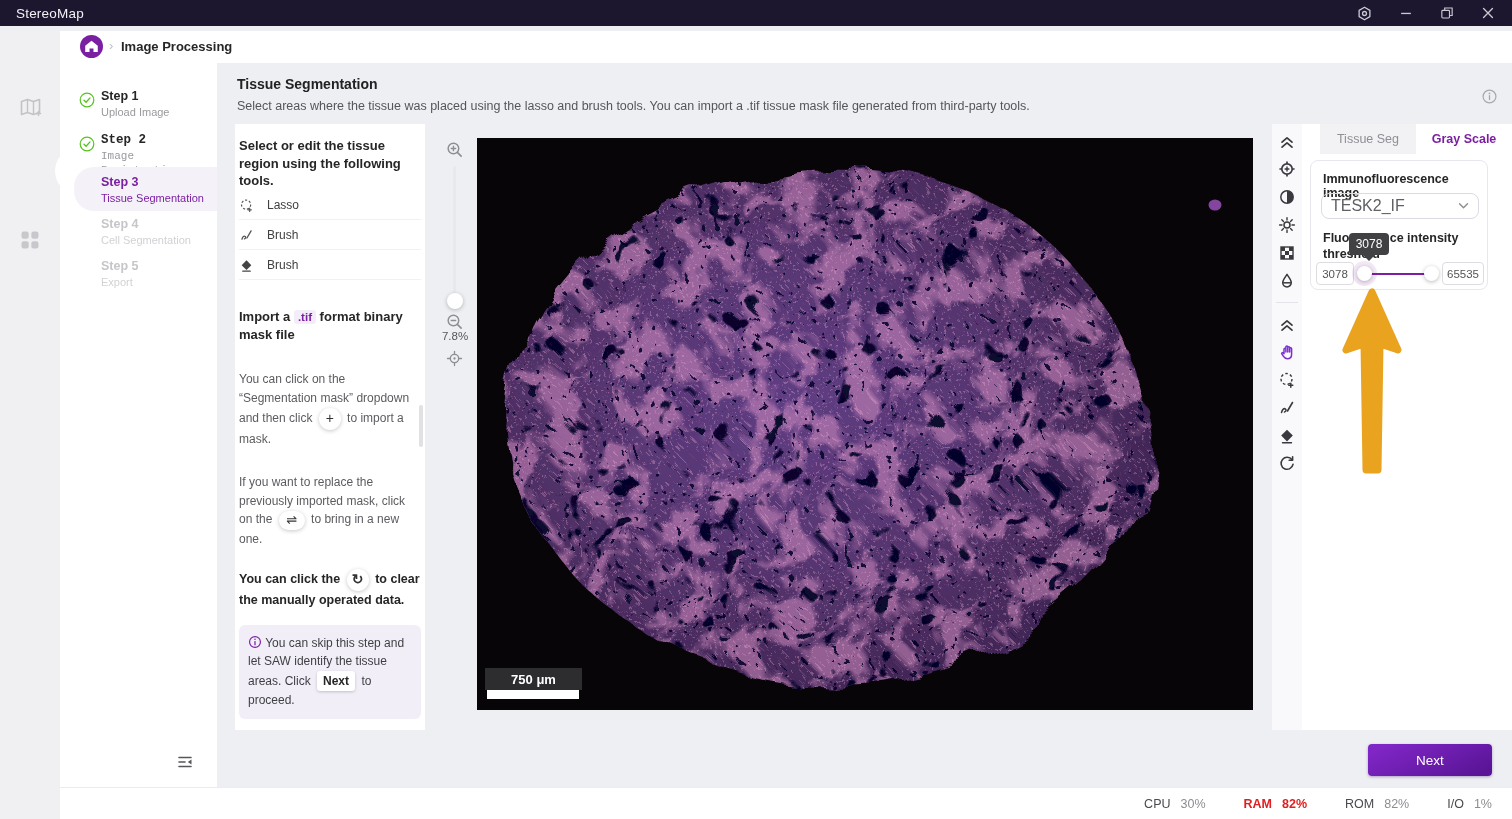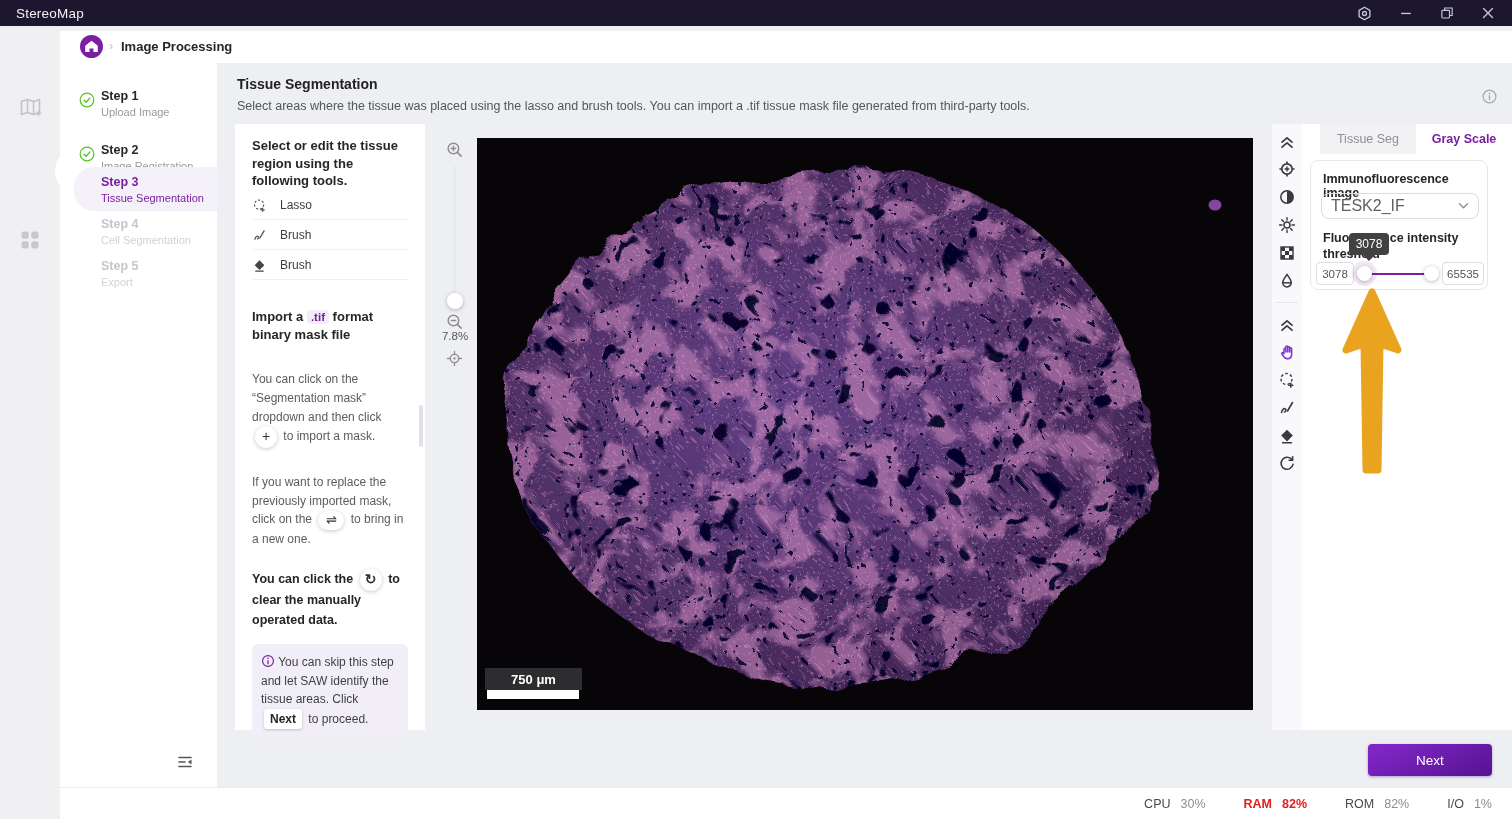--- a/index.html
+++ b/index.html
@@ -37,21 +37,21 @@
   .step-item.disabled .step-sub { color:#d2d2d6; }
   .collapse-btn { position:absolute; left:116px; bottom:16px; width:18px; height:18px; cursor:pointer; }
 
   
   .main { position:absolute; left:217px; top:63px; width:1295px; height:724px; background:#edeff3; }
   .page-title { position:absolute; left:20px; top:13px; font-size:14px; font-weight:bold; color:#222; }
   .page-sub { position:absolute; left:20px; top:36px; font-size:12.5px; color:#55565a; }
   .info-btn { position:absolute; left:1264px; top:25px; width:17px; height:17px; }
 
   
-  .tools-panel { position:absolute; left:18px; top:61px; width:190px; height:606px; background:#fff; padding:13px 17px; }
+  .tools-panel { position:absolute; left:18px; top:61px; width:190px; height:606px; background:#fff; padding:13px 4px; }
   .tp-intro { font-size:13px; font-weight:bold; color:#262626; line-height:1.35; }
   .tool-row { display:flex; align-items:center; gap:13px; height:28px; border-bottom:1px solid #f1f1f1; margin-top:2px; }
   .tool-row:first-of-type { margin-top:8px; }
   .tool-label { font-size:12px; color:#404040; }
   .tp-import { margin-top:28px; font-size:13px; font-weight:bold; color:#262626; line-height:1.45; }
   .tif-badge { color:#7b1fa2; background:#f3edf9; border-radius:3px; padding:1px 4px; font-size:11.5px; }
   .tp-para { margin-top:25px; font-size:12px; color:#5c5c60; line-height:1.55; }
   .tp-para.bold { font-weight:bold; color:#262626; margin-top:21px; font-size:12.5px; }
   .chip { display:inline-flex; align-items:center; justify-content:center; background:#fff; border-radius:11px; box-shadow:0 1px 4px rgba(0,0,0,.22); color:#333; vertical-align:middle; margin:0 3px; }
   .chip.round { width:22px; height:22px; font-size:14px; }
@@ -192,21 +192,21 @@
             <circle cx="8" cy="8" r="6.8" fill="none" stroke="#52c41a" stroke-width="1.2"></circle>
             <path d="M5 8.2 7.1 10.3 11 5.9" fill="none" stroke="#52c41a" stroke-width="1.3" stroke-linecap="round" stroke-linejoin="round"></path>
           </svg>
       </span>
       <span class="step-texts">
           <div class="step-title">Step 1</div>
           <div class="step-sub">Upload Image</div>
         </span>
     </div>
 
-    <div class="step-item" style="top:80px;">
+    <div class="step-item" style="top:70px;font-family:Liberation Mono, monospace;">
       <span class="step-check">
         <svg width="16" height="16" viewBox="0 0 16 16">
             <circle cx="8" cy="8" r="6.8" fill="none" stroke="#52c41a" stroke-width="1.2"></circle>
             <path d="M5 8.2 7.1 10.3 11 5.9" fill="none" stroke="#52c41a" stroke-width="1.3" stroke-linecap="round" stroke-linejoin="round"></path>
           </svg>
       </span>
       <span class="step-texts">
           <div class="step-title">Step 2</div>
           <div class="step-sub">Image Registration</div>
         </span>

